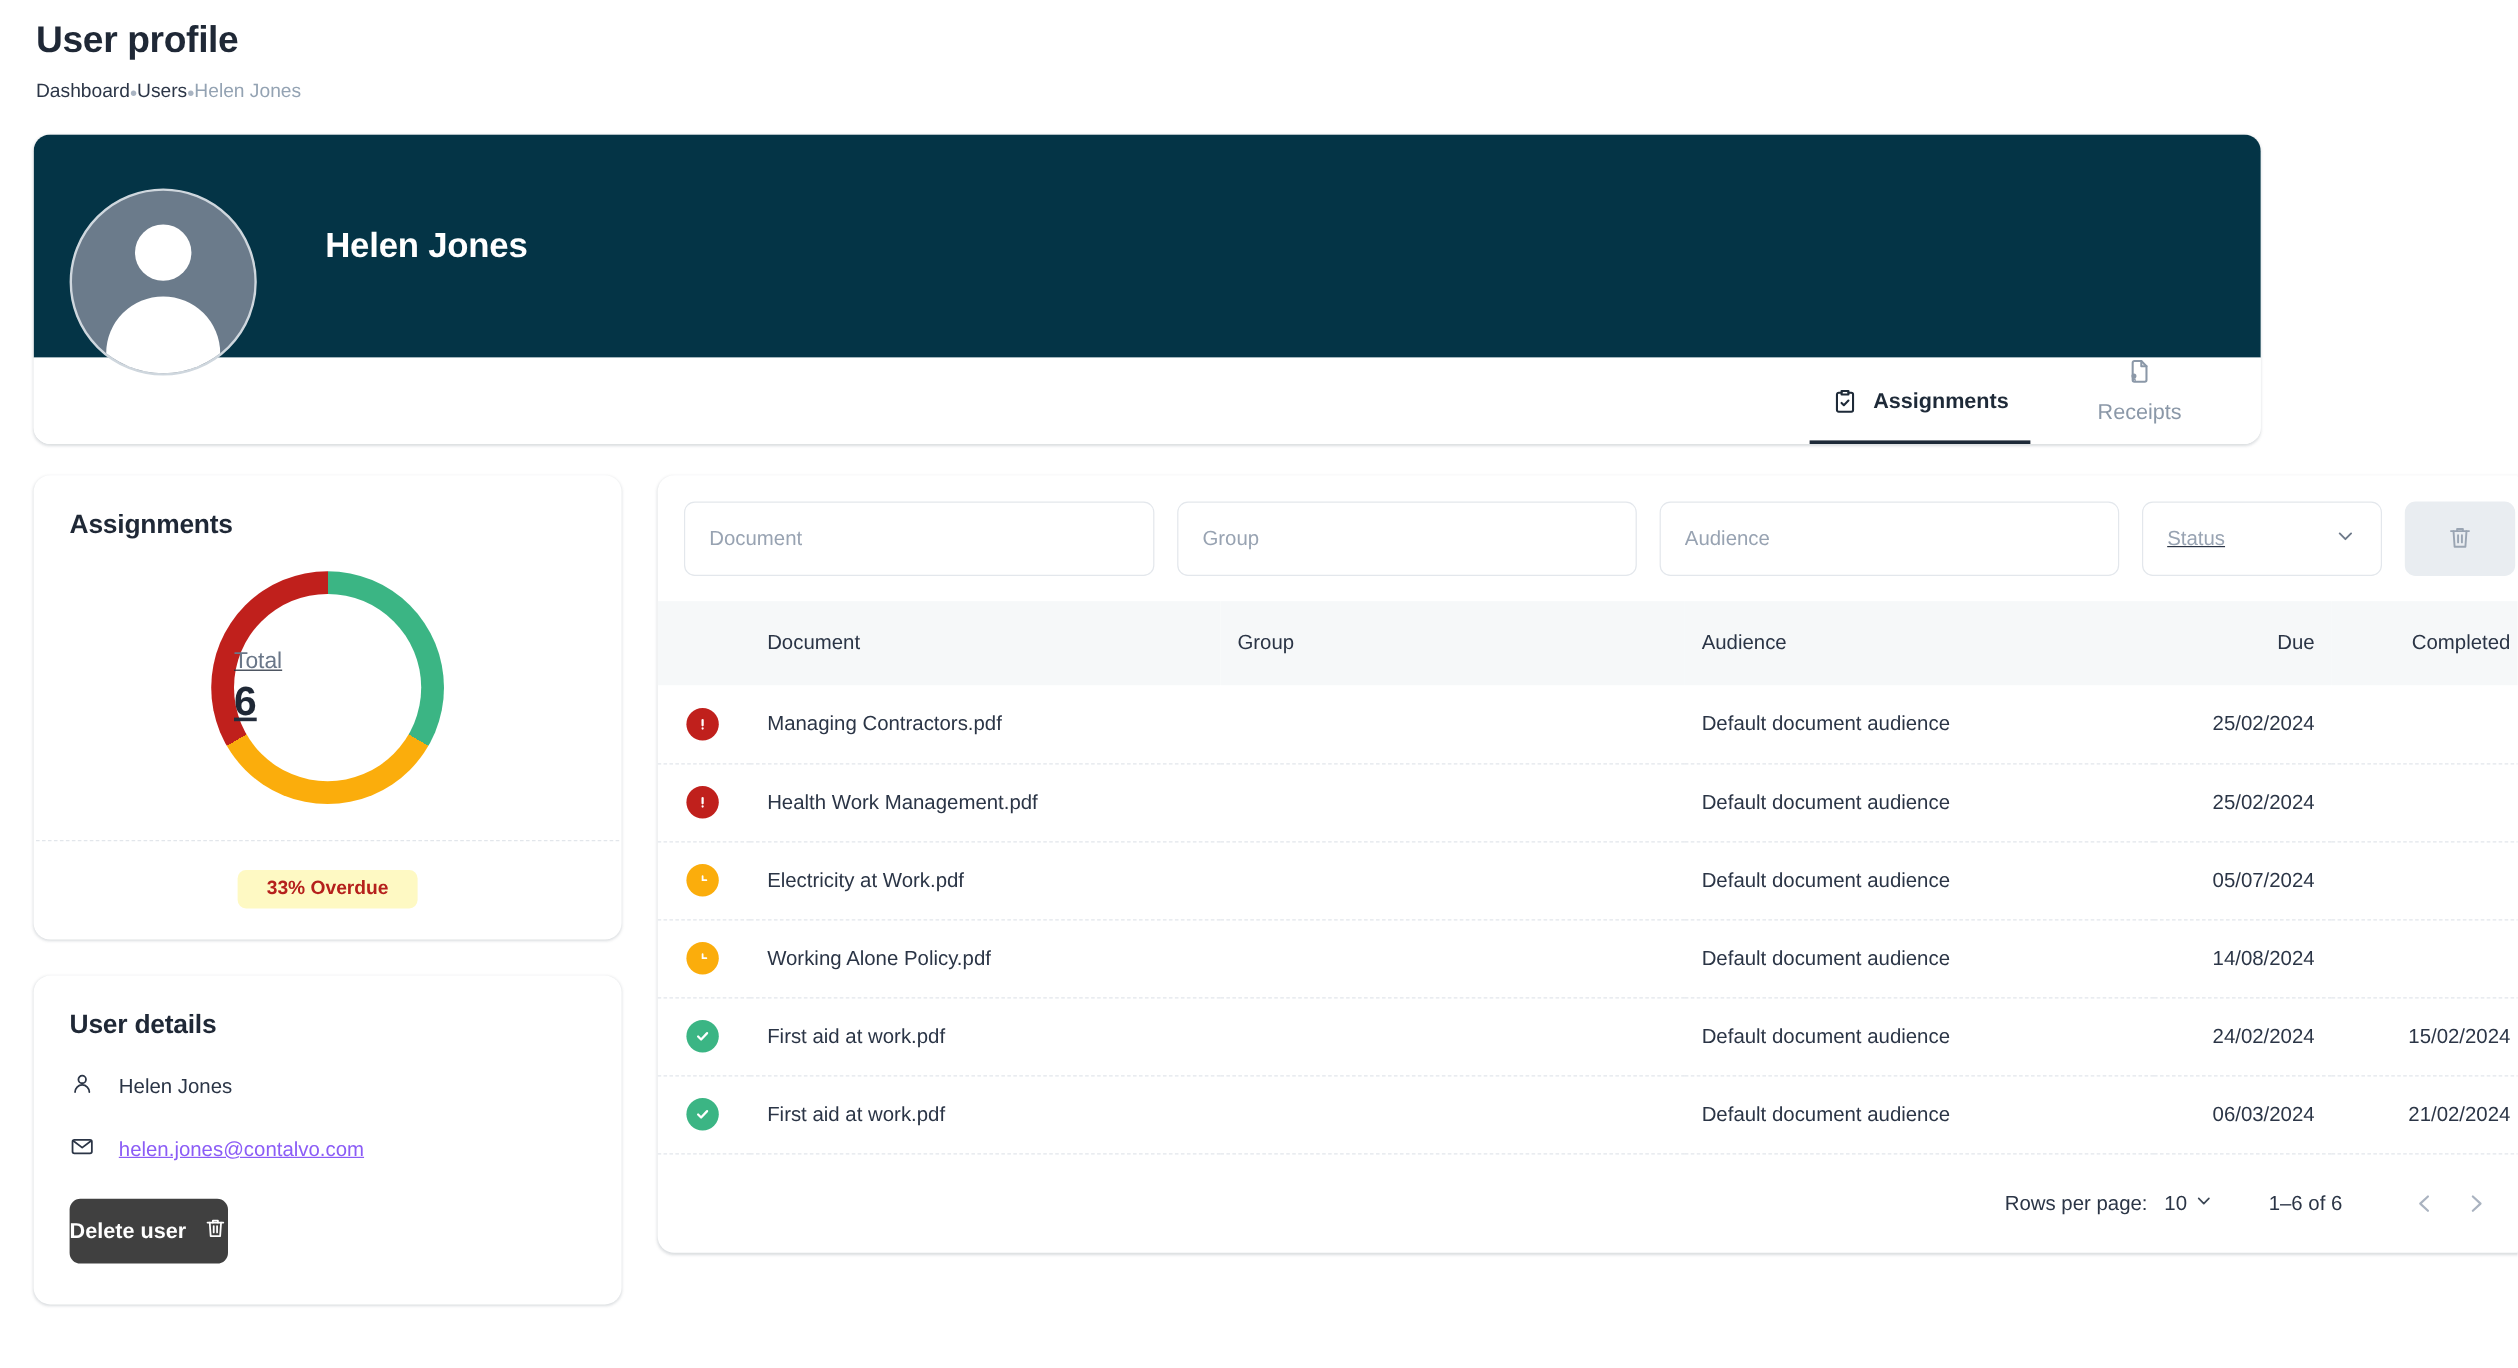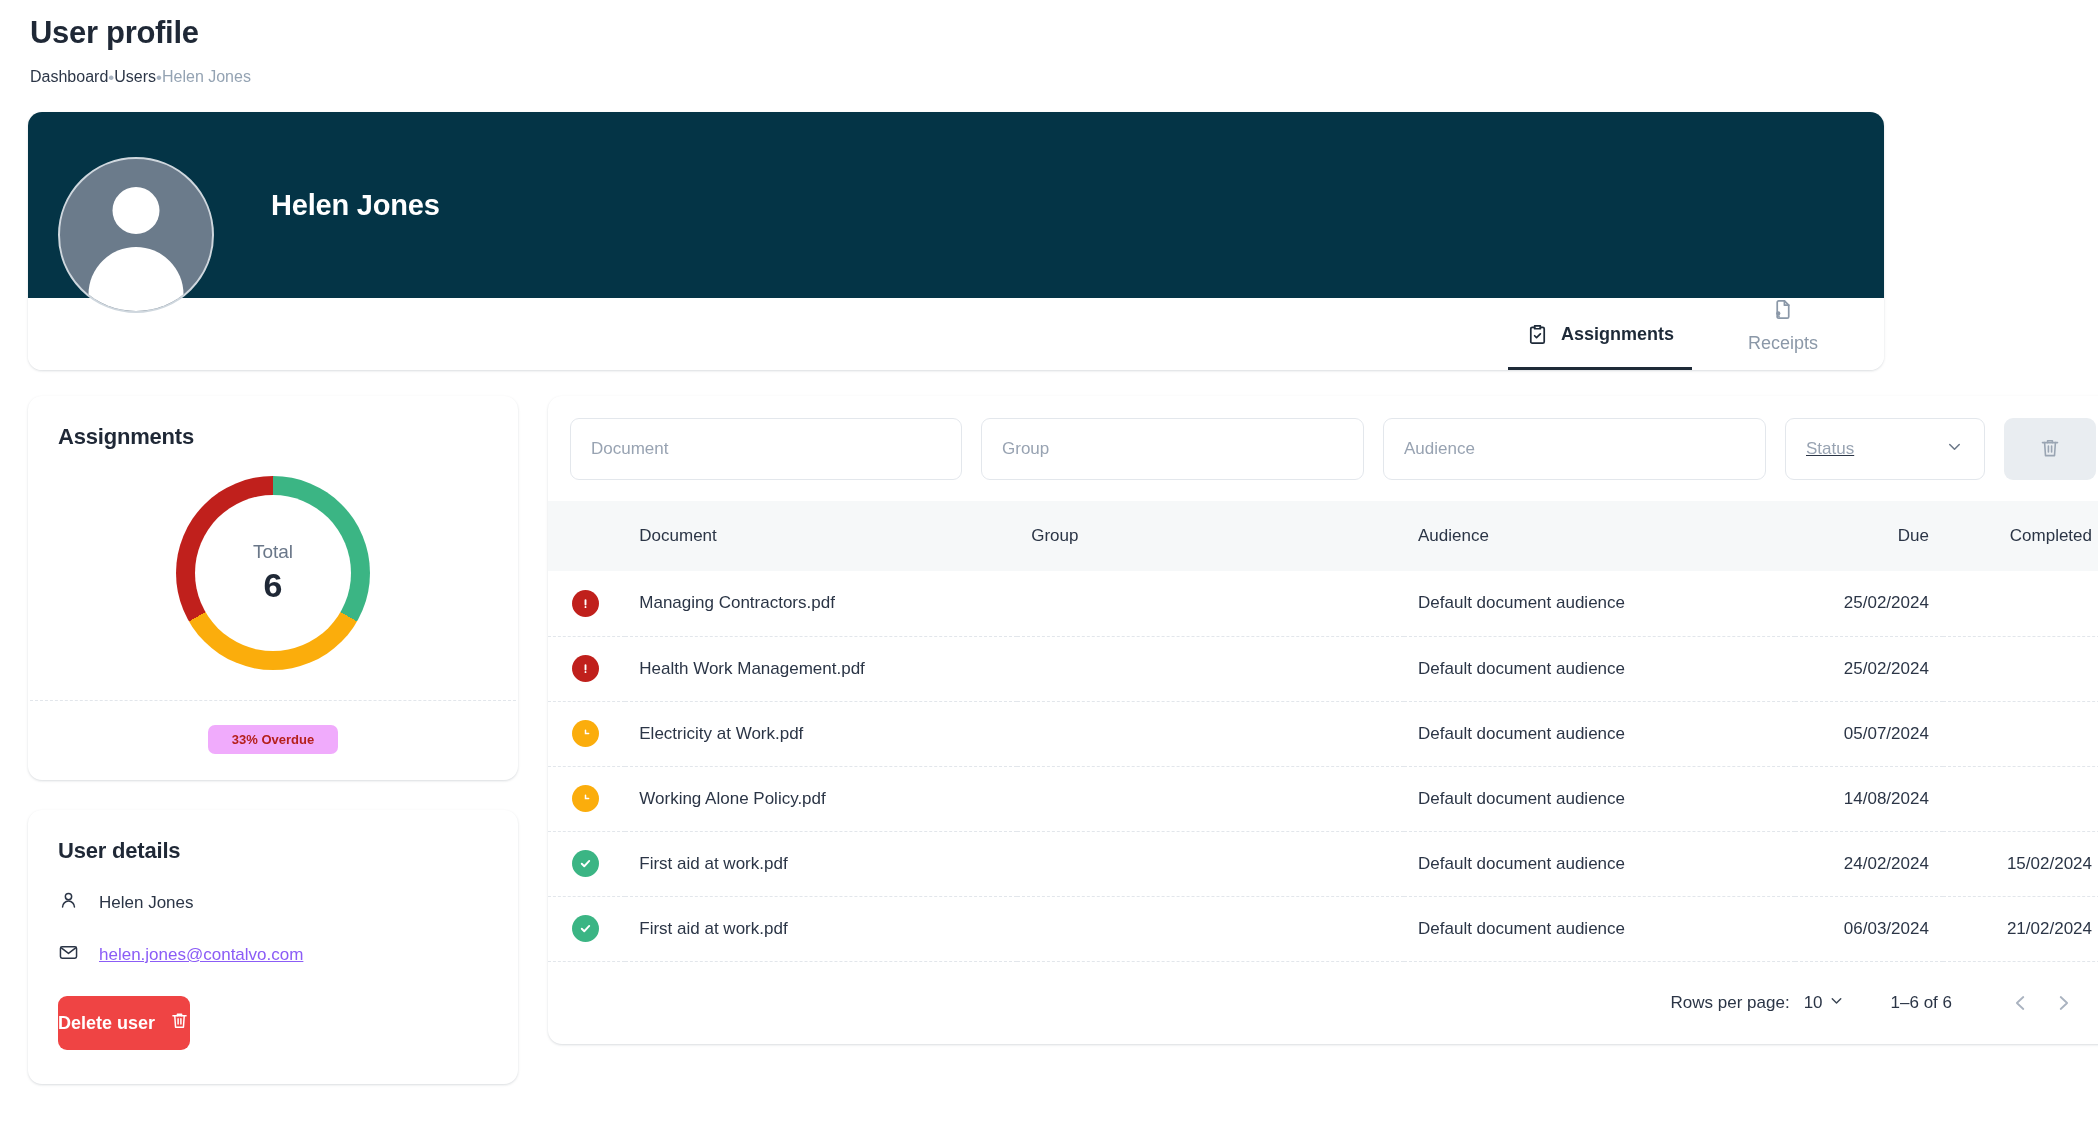--- a/index.html
+++ b/index.html
@@ -152,33 +152,34 @@
     border-radius: 50%;
   }
   .donut-hole {
     position: absolute;
     left: 19px; top: 19px;
     width: 156px; height: 156px;
     border-radius: 50%;
     background: #ffffff;
     display: flex;
     flex-direction: column;
-    align-items: center;
+    align-items: flex-start;
     justify-content: center;
+    text-decoration: underline;
   }
   .donut-label { font-size: 19px; color: #6a7789; margin-bottom: 3px; }
   .donut-value { font-size: 34px; font-weight: bold; color: #1f2836; }
 
   .card-divider { border-top: 1px dashed #e2e6eb; margin: 0 2px; }
 
   .badge-row { display: flex; justify-content: center; padding: 24px 0 26px 0; }
   .badge {
-    background: #f0abfc;
+    background: #fef9c3;
     color: #b5201c;
-    font-size: 13px;
+    font-size: 16px;
     font-weight: bold;
     padding: 7px 24px;
     border-radius: 7px;
   }
 
   
   .details-card { margin-top: 30px; padding-bottom: 34px; }
   .detail-row {
     display: flex;
     align-items: center;
@@ -191,21 +192,21 @@
   .detail-row svg { flex: 0 0 auto; }
   .detail-link { text-decoration: underline; color: #8b5cf6; cursor: pointer; }
   .delete-btn {
     display: flex;
     align-items: center;
     justify-content: center;
     gap: 14px;
     margin: 28px 30px 0 30px;
     height: 54px;
     border-radius: 9px;
-    background: #ef4444;
+    background: #404040;
     color: #ffffff;
     font-size: 18px;
     font-weight: bold;
     cursor: pointer;
     border: none;
     font-family: "Liberation Sans", sans-serif;
   }
 
   
   .table-card { overflow: hidden; }

